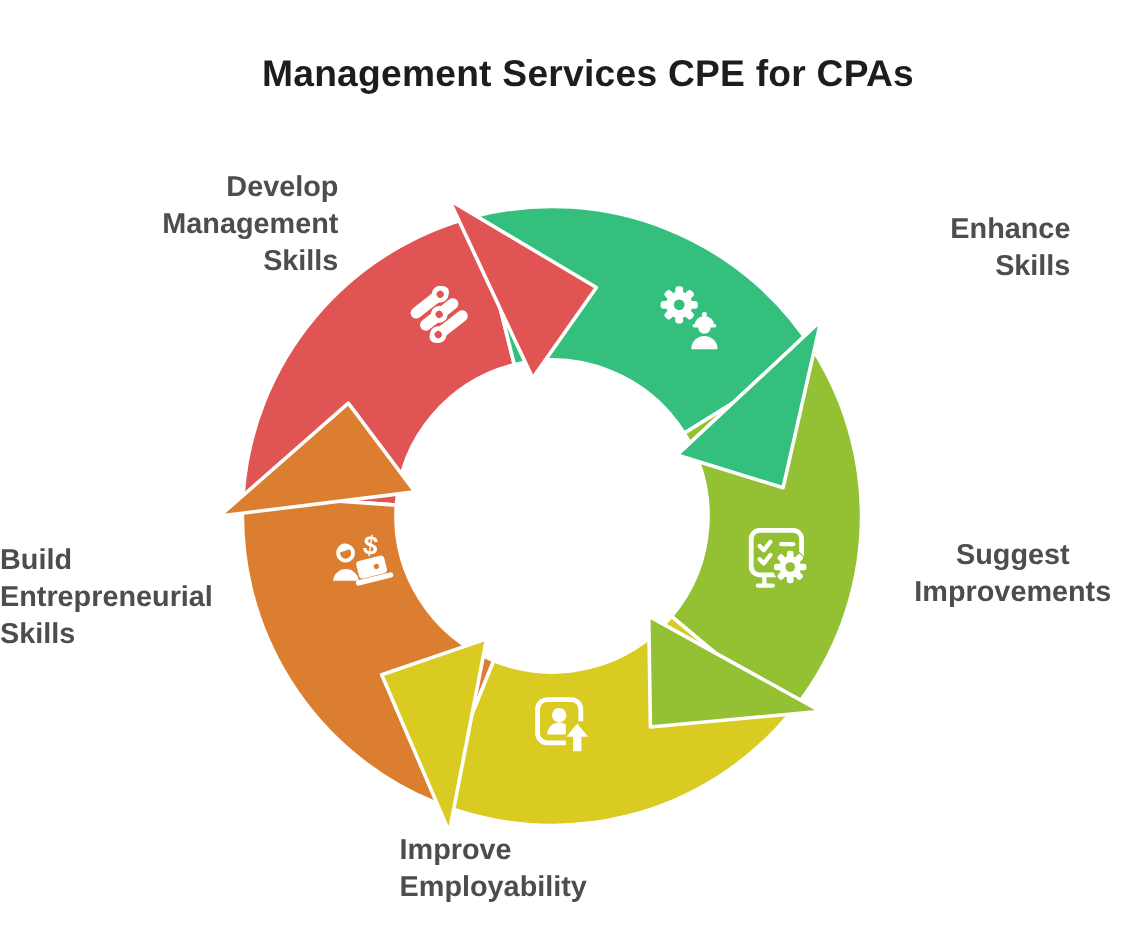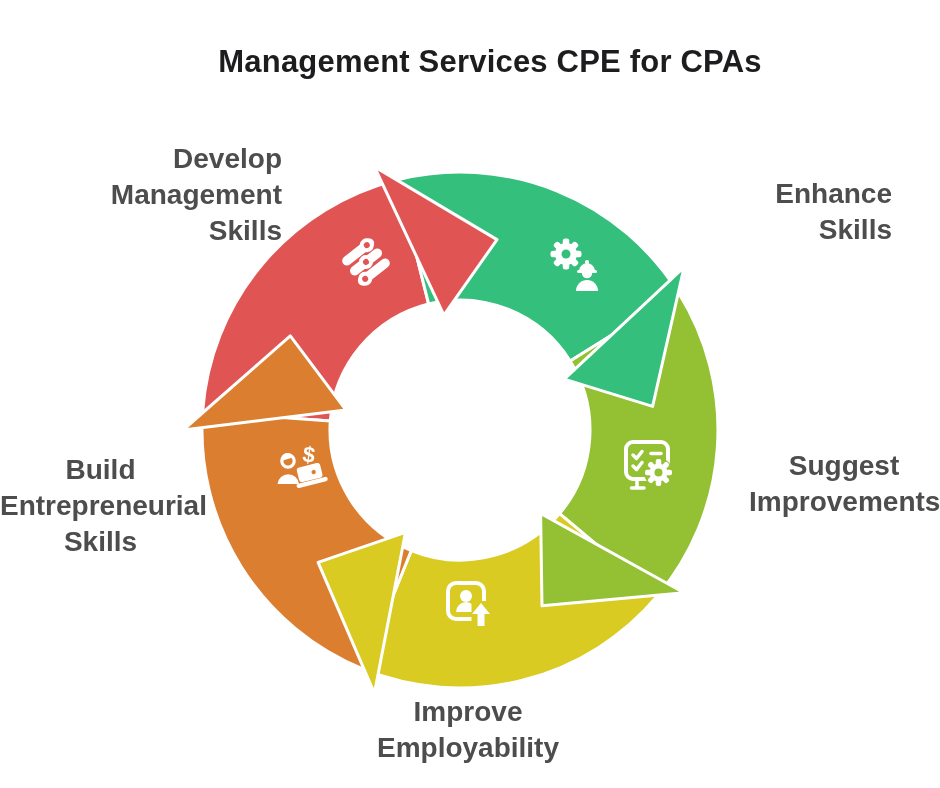--- a/index.html
+++ b/index.html
@@ -14,29 +14,29 @@
   }
   .title{
     position:absolute;left:0;top:44px;width:100%;
     text-align:center;
     font-size:31px;font-weight:700;letter-spacing:.2px;
     color:var(--title-color,#1d1d1f);
   }
   .wheel{position:absolute;left:0;top:0;}
   .lbl{
     position:absolute;
-    font-size:28px;font-weight:700;line-height:1.29;
+    font-size:24px;font-weight:700;line-height:1.29;
     color:var(--label-color,#4d4d4d);
     white-space:pre-line;
   }
   #lbl-0{left:42px;  top:141px; width:240px; text-align:right;}
   #lbl-1{left:672px; top:176px; width:220px; text-align:right;}
   #lbl-2{left:749px; top:448px; width:190px; text-align:center;}
-  #lbl-3{left:318px; top:694px; width:300px; text-align:center;}
-  #lbl-4{left:0px;   top:452px; width:201px; text-align:center;}
+  #lbl-3{left:333px; top:694px; width:300px; }
+  #lbl-4{left:0px;   top:452px; width:201px; text-align:left;}
 </style>
 </head>
 <body>
 
 <div class="stage" style="--bg: #ffffff; --title-color: #1d1d1f; --label-color: #4d4d4d;">
 
   <div class="title">Management Services CPE for CPAs</div>
 
   <svg class="wheel" width="940" height="788" viewBox="0 0 940 788" aria-hidden="true">
     <g id="bodies">

